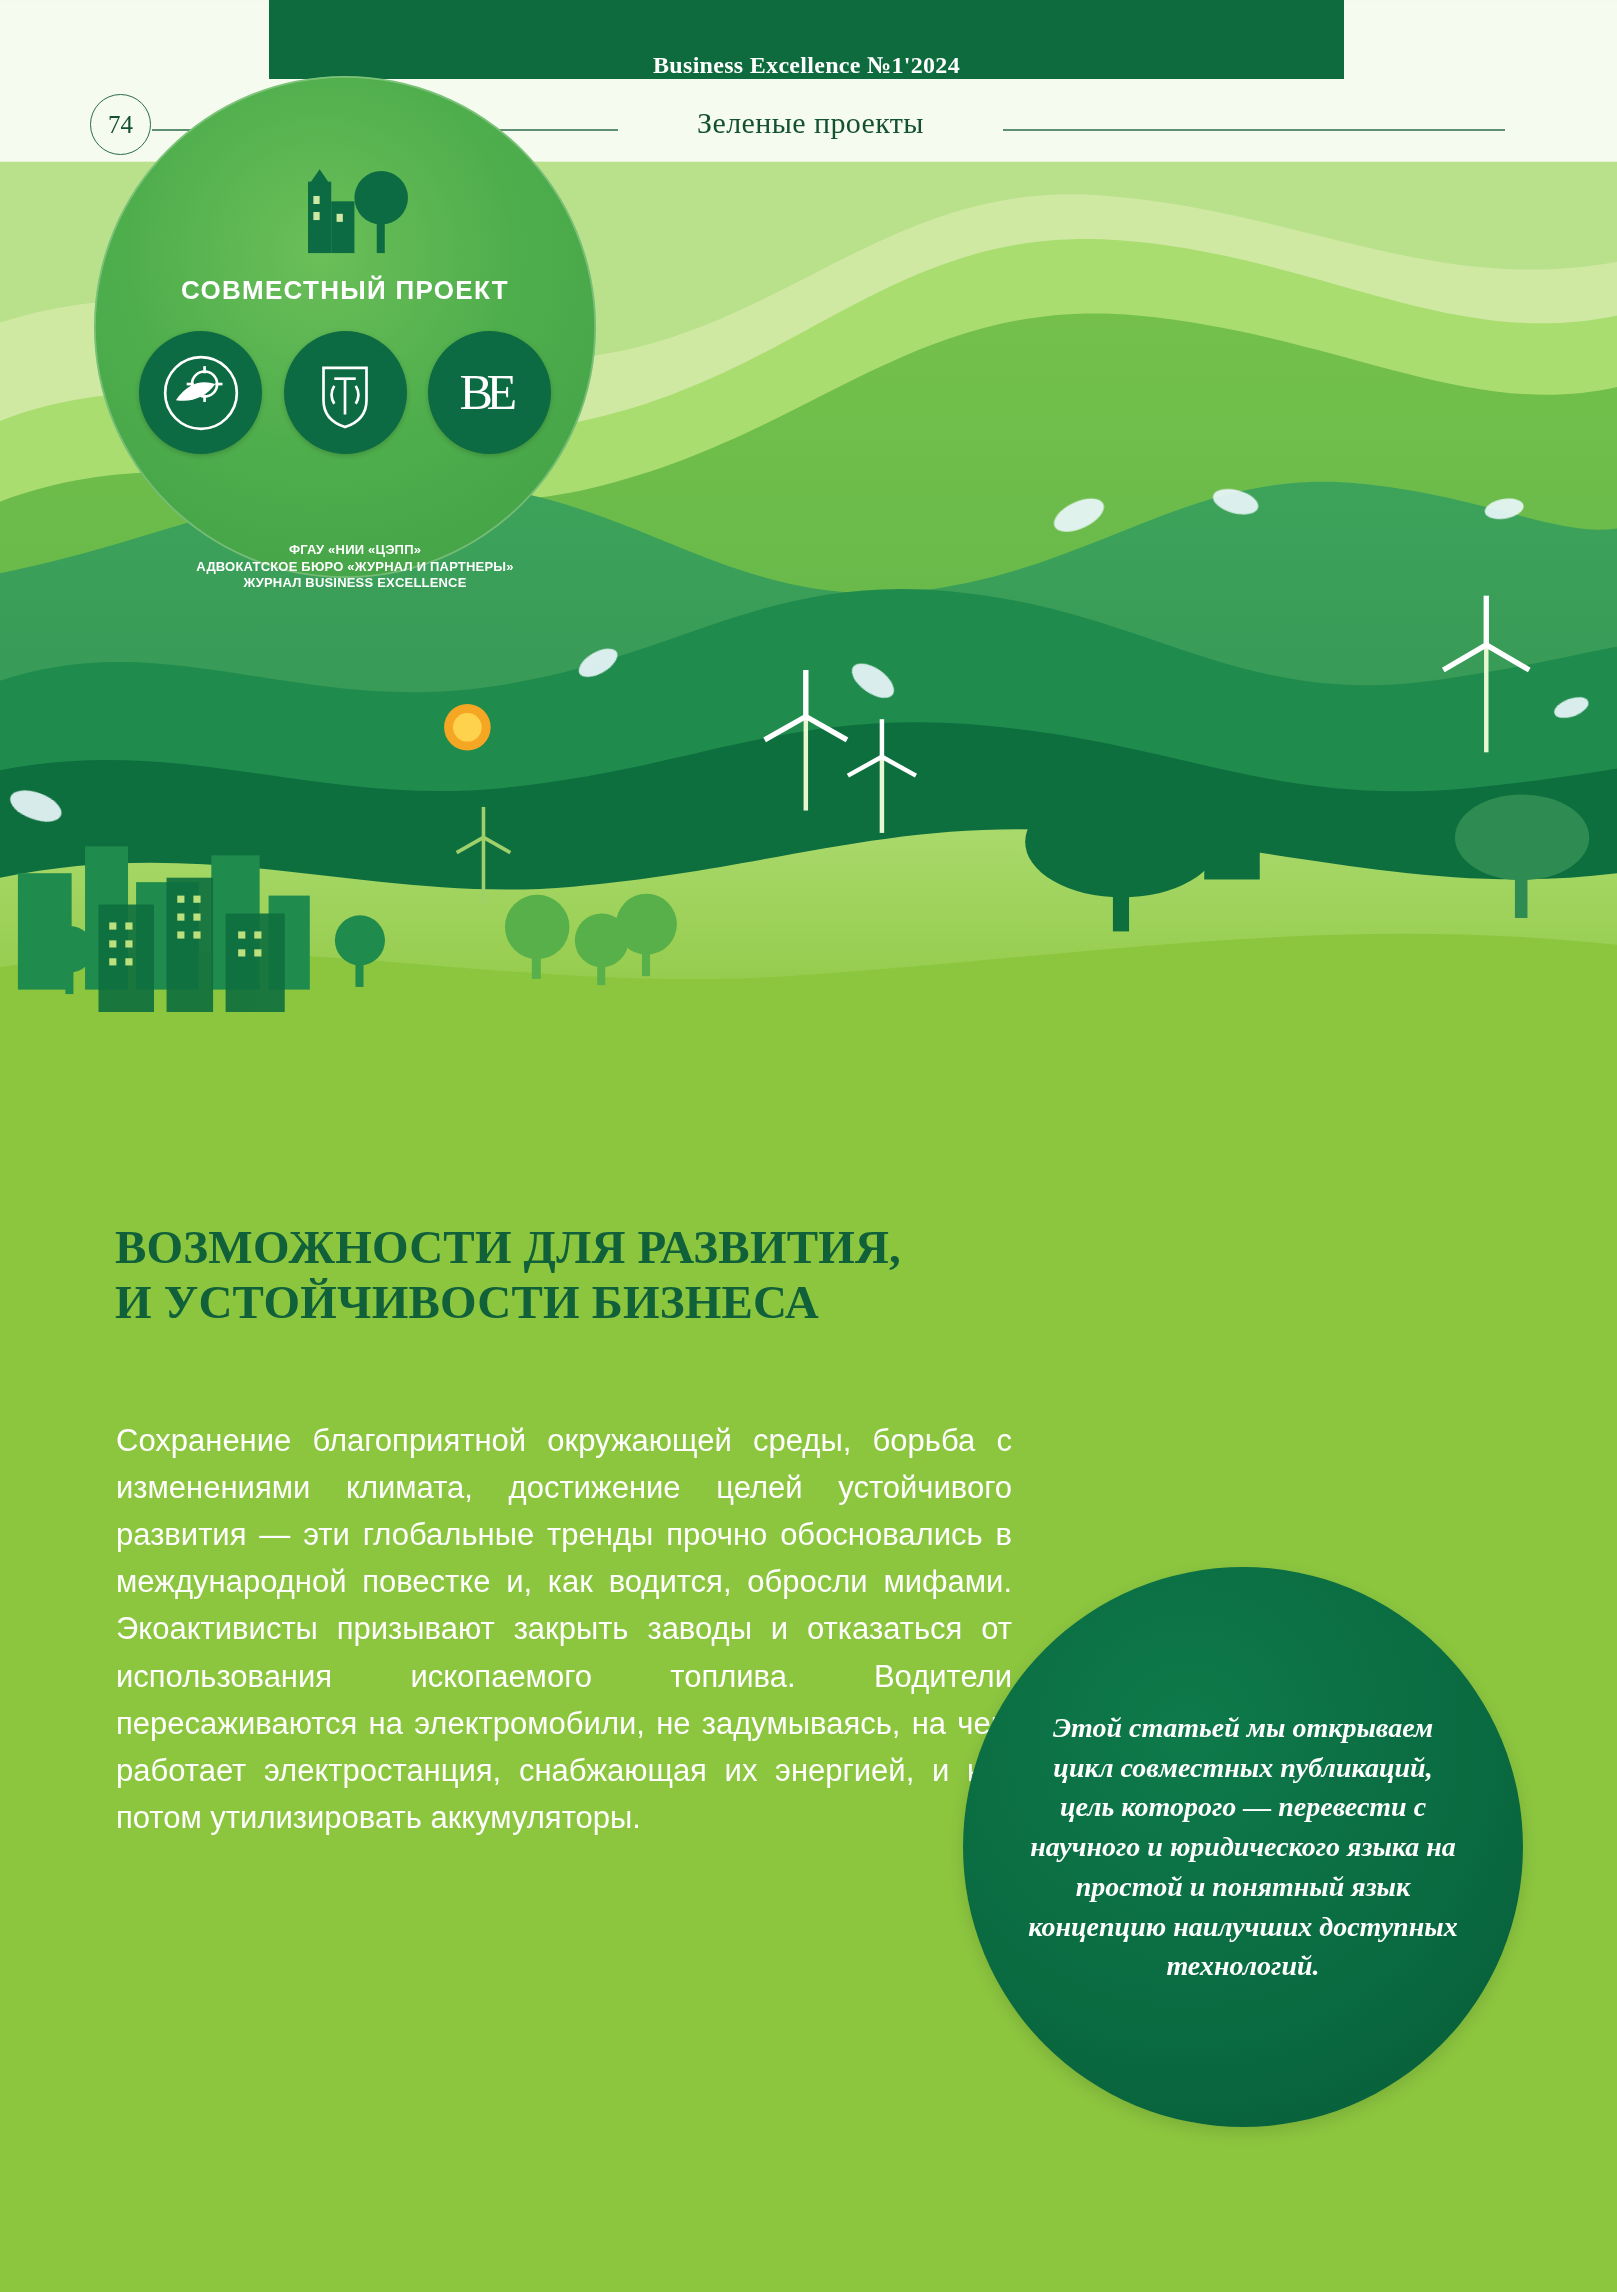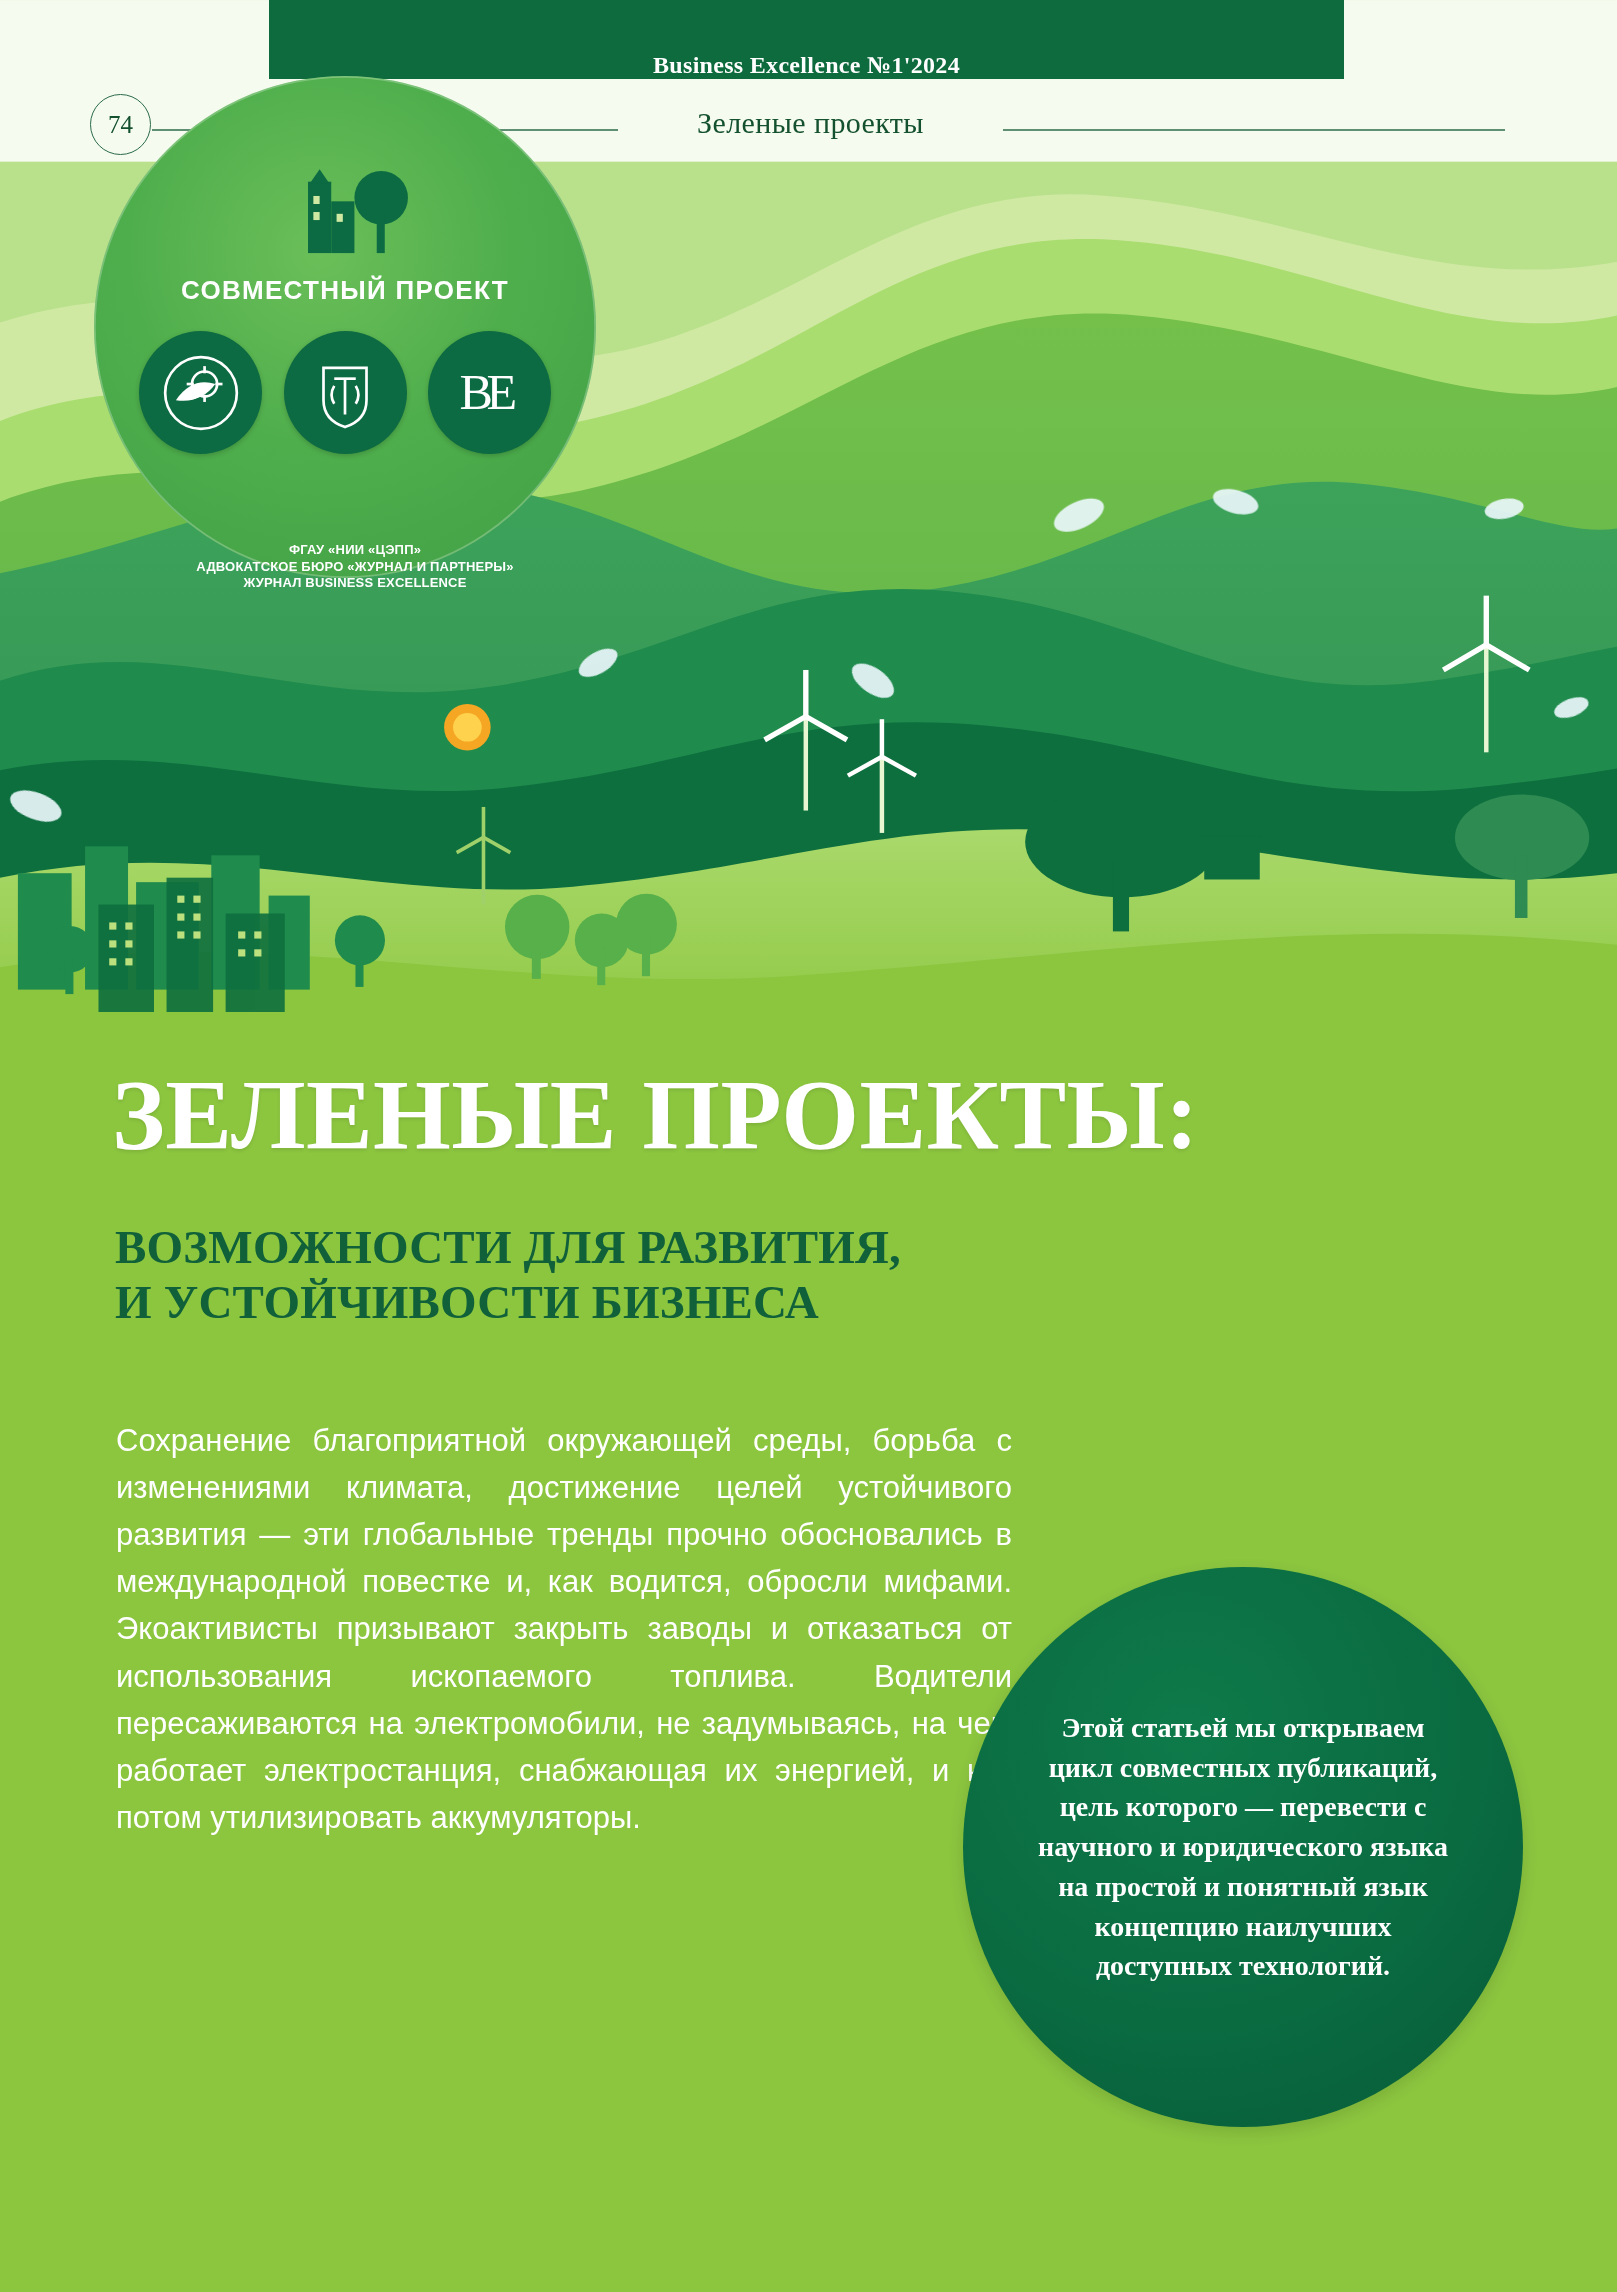--- a/index.html
+++ b/index.html
@@ -115,21 +115,21 @@
 
   
   .quote{
     position:absolute;top:537px;left:963px;width:560px;height:560px;border-radius:50%;
     background:radial-gradient(circle at 40% 30%, #0e7a4a 0%, #0a6b41 55%, #075b37 100%);
     z-index:25;display:flex;align-items:center;justify-content:center;
     box-shadow:0 5.4px 16px rgba(0,0,0,.12);
   }
   .quote p{
     margin:0;width:430px;text-align:center;color:#ffffff;
-    font-size:28px;line-height:1.42;font-weight:bold;
+    font-size:28px;line-height:1.42;font-style:italic;font-weight:bold;
     font-family:"Liberation Serif", serif;
   }
 </style>
 </head>
 <body>
 
 <div class="page">
 
   <div class="illus">
     <svg viewBox="0 0 1806 1180" xmlns="http://www.w3.org/2000/svg">
@@ -347,21 +347,20 @@
     </div>
 
     <div class="lines">
       <div>ФГАУ «НИИ «ЦЭПП»</div>
       <div>АДВОКАТСКОЕ БЮРО «ЖУРНАЛ И ПАРТНЕРЫ»</div>
       <div>ЖУРНАЛ BUSINESS EXCELLENCE</div>
     </div>
   </div>
 
   <div class="content">
-    <div class="h1">ЗЕЛЕНЫЕ ПРОЕКТЫ:</div>
 
     <div class="h2">
       <div>ВОЗМОЖНОСТИ ДЛЯ РАЗВИТИЯ,</div>
       <div>И УСТОЙЧИВОСТИ БИЗНЕСА</div>
     </div>
 
     <div class="lede">Сохранение благоприятной окружающей среды, борьба с изменениями климата, достижение целей устойчивого развития — эти глобальные тренды прочно обосновались в международной повестке и, как водится, обросли мифами. Экоактивисты призывают закрыть заводы и отказаться от использования ископаемого топлива. Водители пересаживаются на электромобили, не задумываясь, на чем работает электростанция, снабжающая их энергией, и как потом утилизировать аккумуляторы.</div>
 
     <div class="quote">
       <p>Этой статьей мы открываем цикл совместных публикаций, цель которого — перевести с научного и юридического языка на простой и понятный язык концепцию наилучших доступных технологий.</p>

